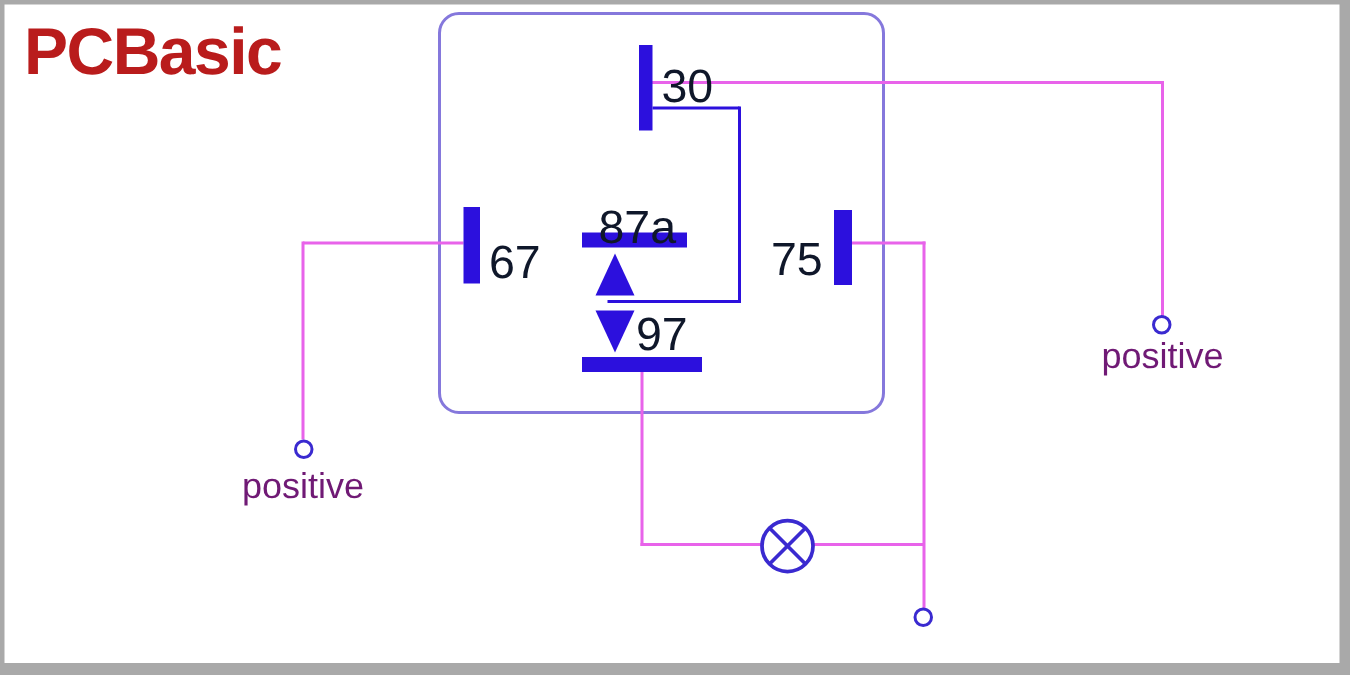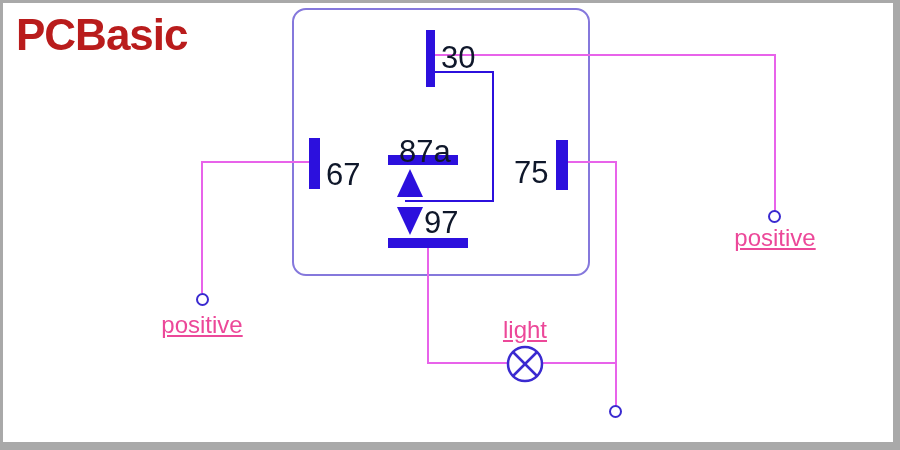--- a/index.html
+++ b/index.html
@@ -31,22 +31,22 @@
   }
   .tri-down{
     position:absolute;width:0;height:0;
     border-left:13px solid transparent;border-right:13px solid transparent;
     border-top:28px solid #2c10dd;
   }
   .pin-label{
     position:absolute;color:#0f172a;font-size:31px;line-height:1;white-space:nowrap;
   }
   .term-label{
-    position:absolute;color:#ec4899;font-size:24px;line-height:1;
-    width:120px;text-align:center;white-space:nowrap;text-decoration:underline;
+    position:absolute;color:#701a75;font-size:24px;line-height:1;
+    width:120px;text-align:center;white-space:nowrap;
   }
   .terminal{
     position:absolute;width:13px;height:13px;border-radius:50%;
     border:2.5px solid #3a2ad0;background:#ffffff;box-sizing:border-box;
   }
   .bulb{position:absolute;left:505px;top:344px;width:40px;height:40px;}
 </style>
 </head>
 <body>
 
@@ -83,21 +83,20 @@
   <div class="pin-label" style="left:399px;top:136px">87a</div>
   <div class="pin-label" style="left:326px;top:159px">67</div>
   <div class="pin-label" style="left:514px;top:157px">75</div>
   <div class="pin-label" style="left:424px;top:207px">97</div>
 
   <svg class="bulb" viewBox="0 0 40 40">
     <circle cx="20" cy="20" r="17" fill="#ffffff" stroke="#3a2ad0" stroke-width="2.5"></circle>
     <line x1="8" y1="8" x2="32" y2="32" stroke="#3a2ad0" stroke-width="2.5"></line>
     <line x1="32" y1="8" x2="8" y2="32" stroke="#3a2ad0" stroke-width="2.5"></line>
   </svg>
-  <div class="term-label" style="left:465px;top:318px">light</div>
 
   <div class="terminal" style="left:196px;top:293px"></div>
   <div class="terminal" style="left:768px;top:210px"></div>
   <div class="terminal" style="left:609px;top:405px"></div>
 
   <div class="term-label" style="left:142px;top:313px">positive</div>
   <div class="term-label" style="left:715px;top:226px">positive</div>
 
   <div id="outer-frame"></div>
 </div>

